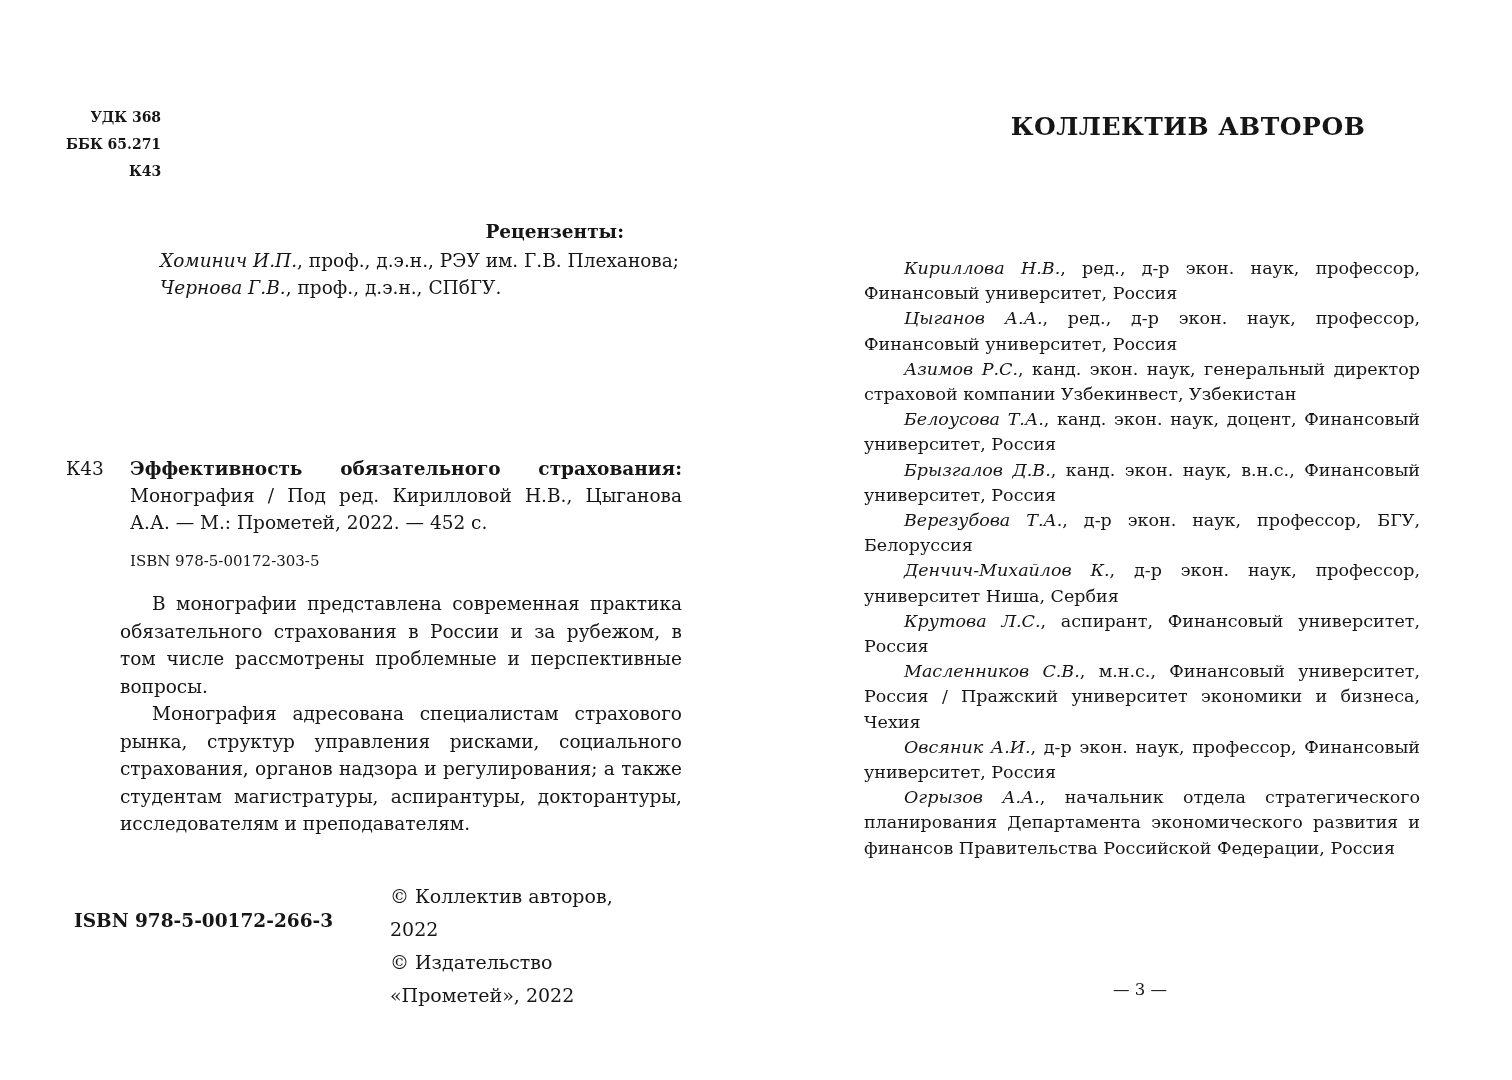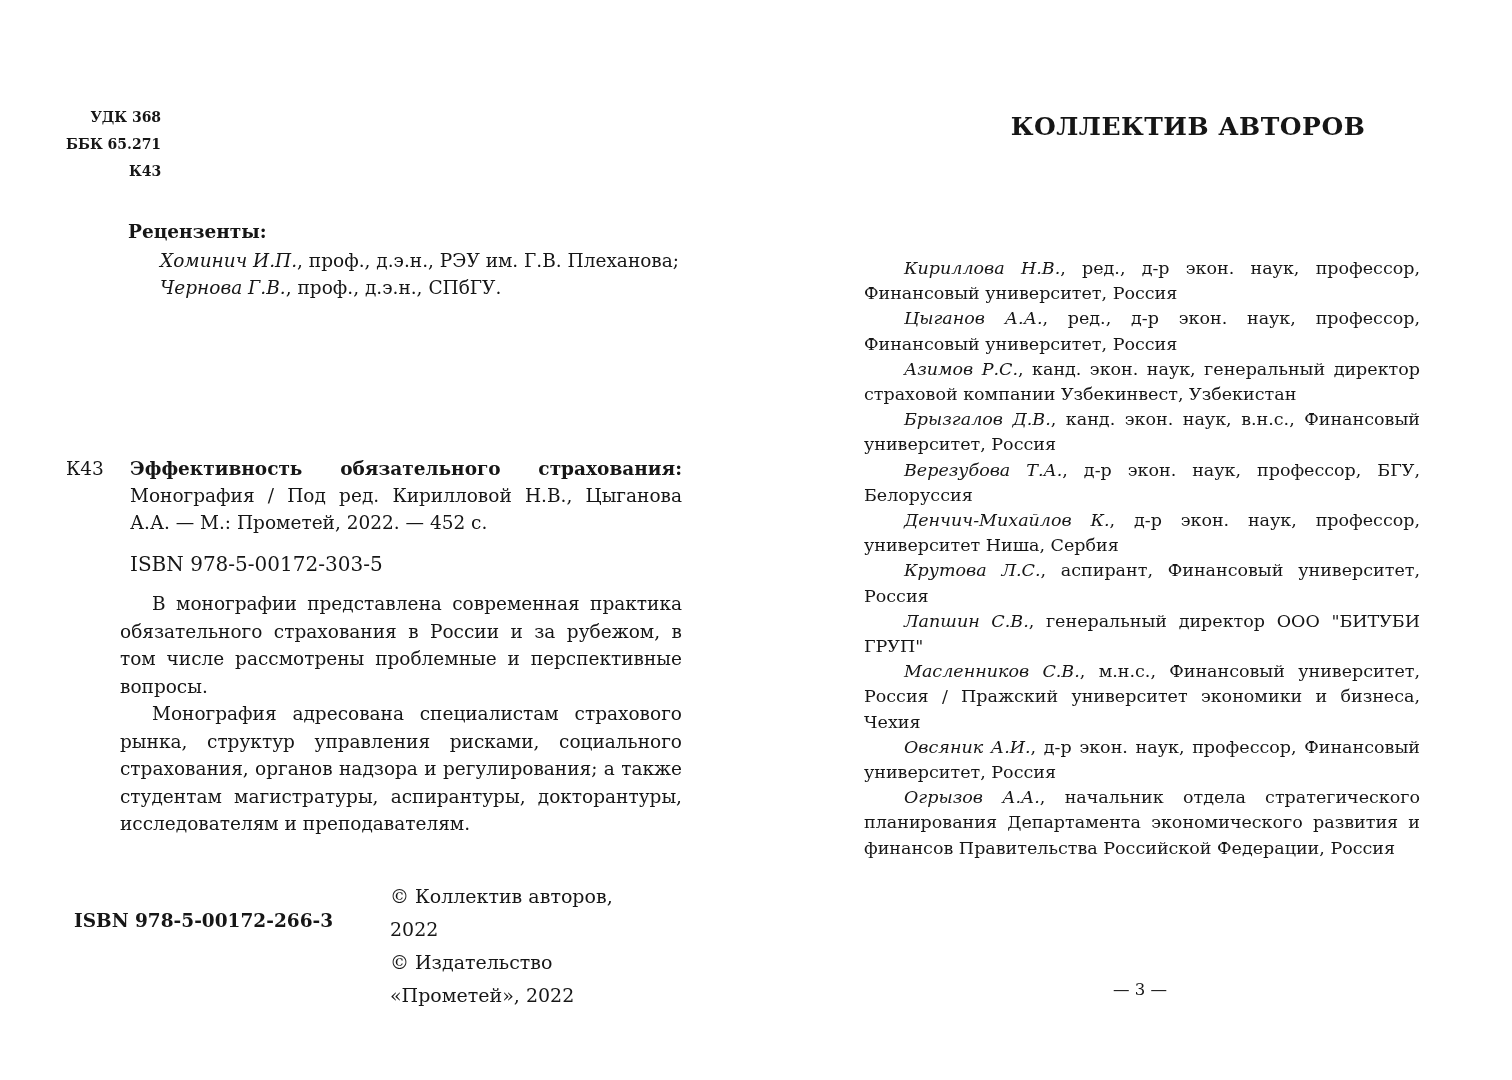--- a/index.html
+++ b/index.html
@@ -10,30 +10,30 @@
     color:#161616;
     overflow:hidden;
   }
   .block { position:absolute; }
 
   
   .udk-block { top:104px; left:66px; font-size:14px; line-height:27px; font-weight:bold;text-align:right; }
   .udk-block .k-line { padding-left:56px; }
 
   .reviewers { top:218px; left:128px; width:556px; font-size:18.5px; line-height:27px; }
-  .reviewers-heading { text-align:left; font-weight:bold; margin-bottom:2px; padding-right:60px; }
+  .reviewers-heading { text-align:right; font-weight:bold; margin-bottom:2px; padding-right:60px; }
   .reviewer { text-align:justify; text-indent:32px; }
   .reviewer i { font-style:italic; }
 
   .catalog { top:455px; left:130px; width:552px; font-size:18.5px; line-height:27px; }
   .catalog-label { position:absolute; left:-64px; top:0; font-size:18.5px; }
   .catalog-entry { text-align:justify; }
   .catalog-entry b { font-weight:bold; }
 
-  .isbn-top { top:552px; left:130px; font-size:20px;text-align:right; }
+  .isbn-top { top:552px; left:130px; font-size:15px;text-align:right; }
 
   .annotation { top:590px; left:120px; width:562px; font-size:18.5px; line-height:27.5px; }
   .annotation p { text-align:justify; text-indent:32px; }
 
   .isbn-bottom { top:910px; left:66px; font-size:18.5px; font-weight:bold;margin-left:8px; }
 
   .copyright { top:880px; left:390px; width:268px; font-size:19px; line-height:33px; }
   .copyright .c-line2 { padding-left:0; }
 
   
@@ -80,23 +80,23 @@
   <div>© Коллектив авторов, 2022</div>
   <div class="c-line2">© Издательство «Прометей», 2022</div>
 </div>
 
 <div class="block authors-heading">КОЛЛЕКТИВ АВТОРОВ</div>
 
 <div class="block authors">
   <p class="author"><i>Кириллова Н.В.</i><span>, ред., д-р экон. наук, профессор, Финансовый университет, Россия</span></p>
   <p class="author"><i>Цыганов А.А.</i><span>, ред., д-р экон. наук, профессор, Финансовый университет, Россия</span></p>
   <p class="author"><i>Азимов Р.С.</i><span>, канд. экон. наук, генеральный директор страховой компании Узбекинвест, Узбекистан</span></p>
+  <p class="author"><i>Белоусова Т.А.</i><span>, канд. экон. наук, доцент, Финансовый университет, Россия</span></p>
   <p class="author"><i>Брызгалов Д.В.</i><span>, канд. экон. наук, в.н.с., Финансовый университет, Россия</span></p>
   <p class="author"><i>Верезубова Т.А.</i><span>, д-р экон. наук, профессор, БГУ, Белоруссия</span></p>
   <p class="author"><i>Денчич-Михайлов К.</i><span>, д-р экон. наук, профессор, университет Ниша, Сербия</span></p>
   <p class="author"><i>Крутова Л.С.</i><span>, аспирант, Финансовый университет, Россия</span></p>
-  <p class="author"><i>Лапшин С.В.</i><span>, генеральный директор ООО "БИТУБИ ГРУП"</span></p>
   <p class="author"><i>Масленников С.В.</i><span>, м.н.с., Финансовый университет, Россия / Пражский университет экономики и бизнеса, Чехия</span></p>
   <p class="author"><i>Овсяник А.И.</i><span>, д-р экон. наук, профессор, Финансовый университет, Россия</span></p>
   <p class="author"><i>Огрызов А.А.</i><span>, начальник отдела стратегического планирования Департамента экономического развития и финансов Правительства Российской Федерации, Россия</span></p>
 </div>
 
 <div class="block page-number">— 3 —</div>
 
 </body></html>

